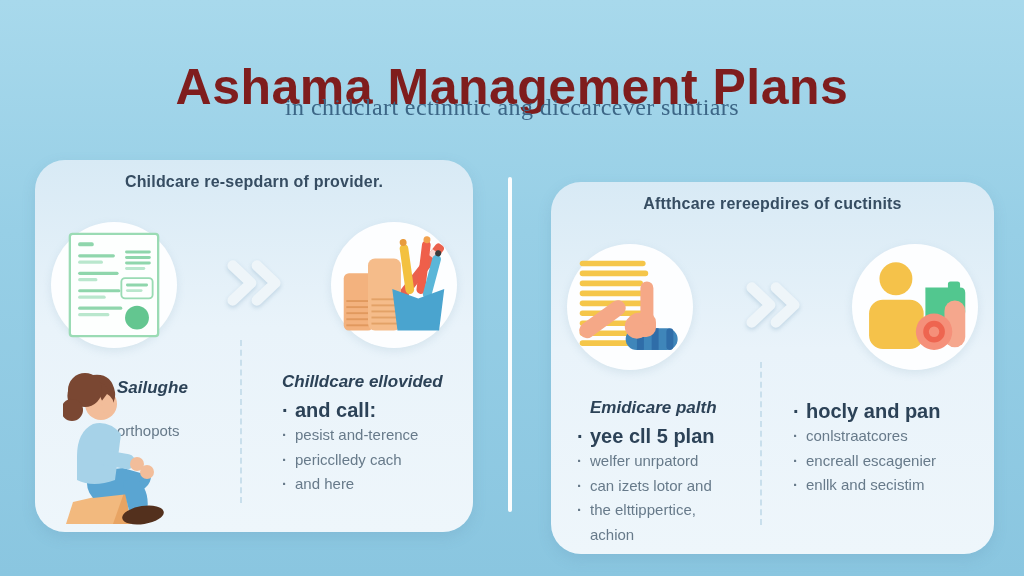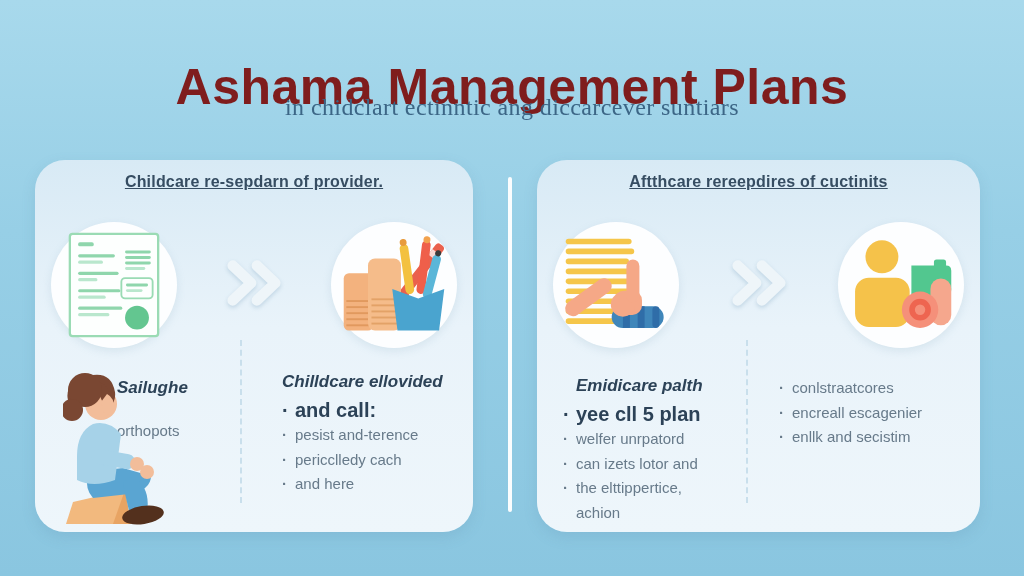--- a/index.html
+++ b/index.html
@@ -15,28 +15,28 @@
   .page-subtitle{
     position:absolute;top:94px;left:0;width:1024px;text-align:center;
     font-size:24px;font-weight:400;color:#3c6686;letter-spacing:.4px;font-family:Liberation Serif, serif;
   }
   .panel{
     position:absolute;top:160px;height:372px;border-radius:30px;
     background:linear-gradient(180deg,#d8eaf5 0%,#e9f3fa 45%,#eef6fb 100%);
     box-shadow:0 5px 14px rgba(90,135,165,.18);
   }
   .panel-left{left:35px;width:438px;}
-  .panel-right{left:537px;width:443px;}
+  .panel-right{left:551px;width:443px;margin-top:22px;}
   .v-divider{
     position:absolute;left:508px;top:177px;width:4px;height:335px;
     background:#fbfdfe;border-radius:2px;
   }
   .panel-header{
     position:absolute;top:13px;left:0;width:100%;text-align:center;
-    font-size:16px;font-weight:600;color:#364d62;letter-spacing:.2px;text-decoration:underline;
+    font-size:16px;font-weight:600;color:#364d62;letter-spacing:.2px;
   }
   .icon-row{
     position:absolute;top:56px;left:16px;right:16px;height:138px;
     display:flex;align-items:center;justify-content:space-between;
   }
   .icon-circle{
     width:126px;height:126px;border-radius:50%;background:#fdfeff;
     display:flex;align-items:center;justify-content:center;
     box-shadow:0 3px 8px rgba(120,160,185,.18);
   }
@@ -236,18 +236,19 @@
       <li class="bold">yee cll 5 plan</li>
       <li>welfer unrpatord</li>
       <li>can izets lotor and</li>
       <li>the elttippertice,</li>
       <li class="nobullet">achion</li>
     </ul>
   </div>
 
   <div class="col colB" style="left:242px;top:216px;width:198px;">
     <ul class="items">
+      <li class="bold">hocly and pan</li>
       <li>conlstraatcores</li>
       <li>encreall escagenier</li>
       <li>enllk and secistim</li>
     </ul>
   </div>
 </section>
 
 </body></html>

